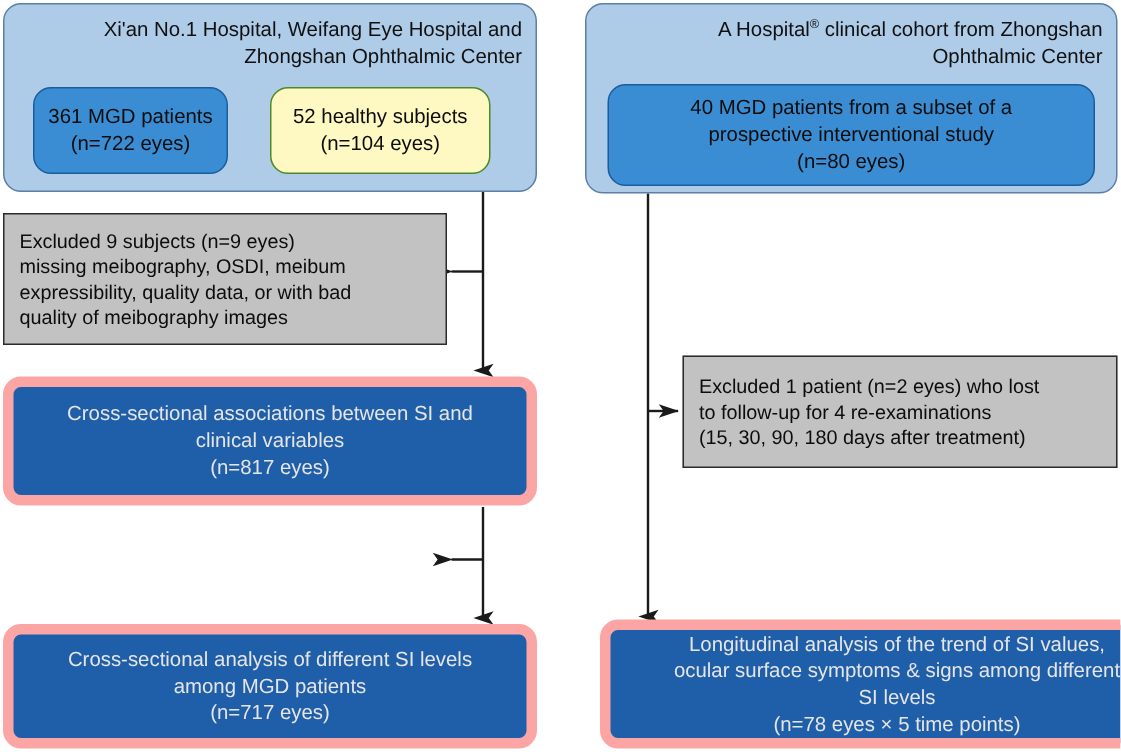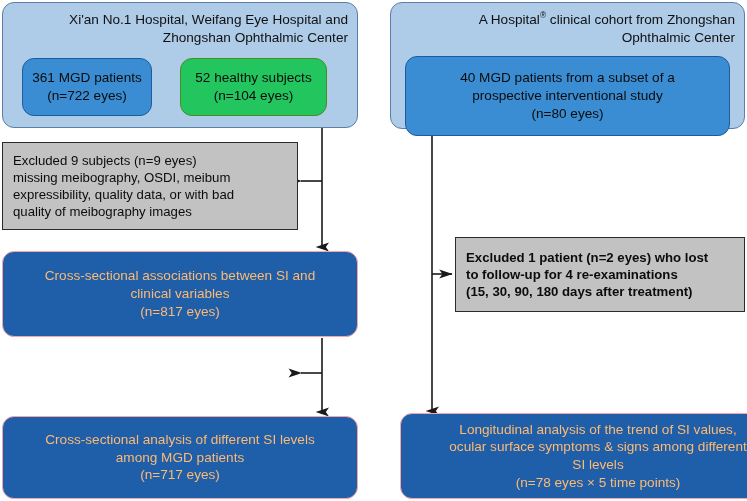--- a/index.html
+++ b/index.html
@@ -41,30 +41,30 @@
     border-radius: 12px;
     color: #101010;
   }
   .c-midblue {
     background: #3a8dd2;
     border: 1px solid #1a5d9e;
     border-radius: 12px;
     color: #0c0c0c;
   }
   .c-green {
-    background: #22c55e;
+    background: #fef9c3;
     border: 1px solid #4e8a24;
     border-radius: 12px;
     color: #0c0c0c;
   }
   .c-darkblue {
     background: #1f5ea8;
-    border: 1px solid #fca5a5;
+    border: 7px solid #fca5a5;
     border-radius: 12px;
-    color: #fdba74;
+    color: #e5e5e5;
   }
   .c-gray {
     background: #c2c2c2;
     border: 1px solid #2b2b2b;
     border-radius: 0;
     color: #0c0c0c;
   }
   .header-text {
     position: absolute;
     text-align: right;
@@ -158,28 +158,28 @@
     <span class="txt">Cross-sectional analysis of different SI levels
 among MGD patients
 (n=717 eyes)</span>
   </div>
 
   <div class="node c-lightblue" style="left:390px; top:2px; width:355px; height:127px;"></div>
 
   <div class="header-text fs14" style="left:400px; top:11px; width:335px;"><span>A Hospital</span><sup class="reg">®</sup><span> clinical cohort from Zhongshan
 Ophthalmic Center</span></div>
 
-  <div class="node c-midblue fs14" style="left:405px; top:56px; width:325px; height:80px;">
+  <div class="node c-midblue fs14" style="left:405px; top:56px; width:325px; height:68px;">
     <span class="txt">40 MGD patients from a subset of a
 prospective interventional study
 (n=80 eyes)</span>
   </div>
 
   <div class="node c-gray fs135" style="left:455px; top:237px; width:290px; height:75px; justify-content:flex-start;">
-    <span class="txt" style="text-align:left; padding-left:10px;font-weight:bold;">Excluded 1 patient (n=2 eyes) who lost
+    <span class="txt" style="text-align:left; padding-left:10px;">Excluded 1 patient (n=2 eyes) who lost
 to follow-up for 4 re-examinations
 (15, 30, 90, 180 days after treatment)</span>
   </div>
 
   <div class="node c-darkblue fs14" style="left:400px; top:413px; width:396px; height:86px;">
     <span class="txt">Longitudinal analysis of the trend of  SI values,
 ocular surface symptoms &amp; signs among different
 SI levels
 (n=78 eyes × 5 time points)</span>
   </div>

